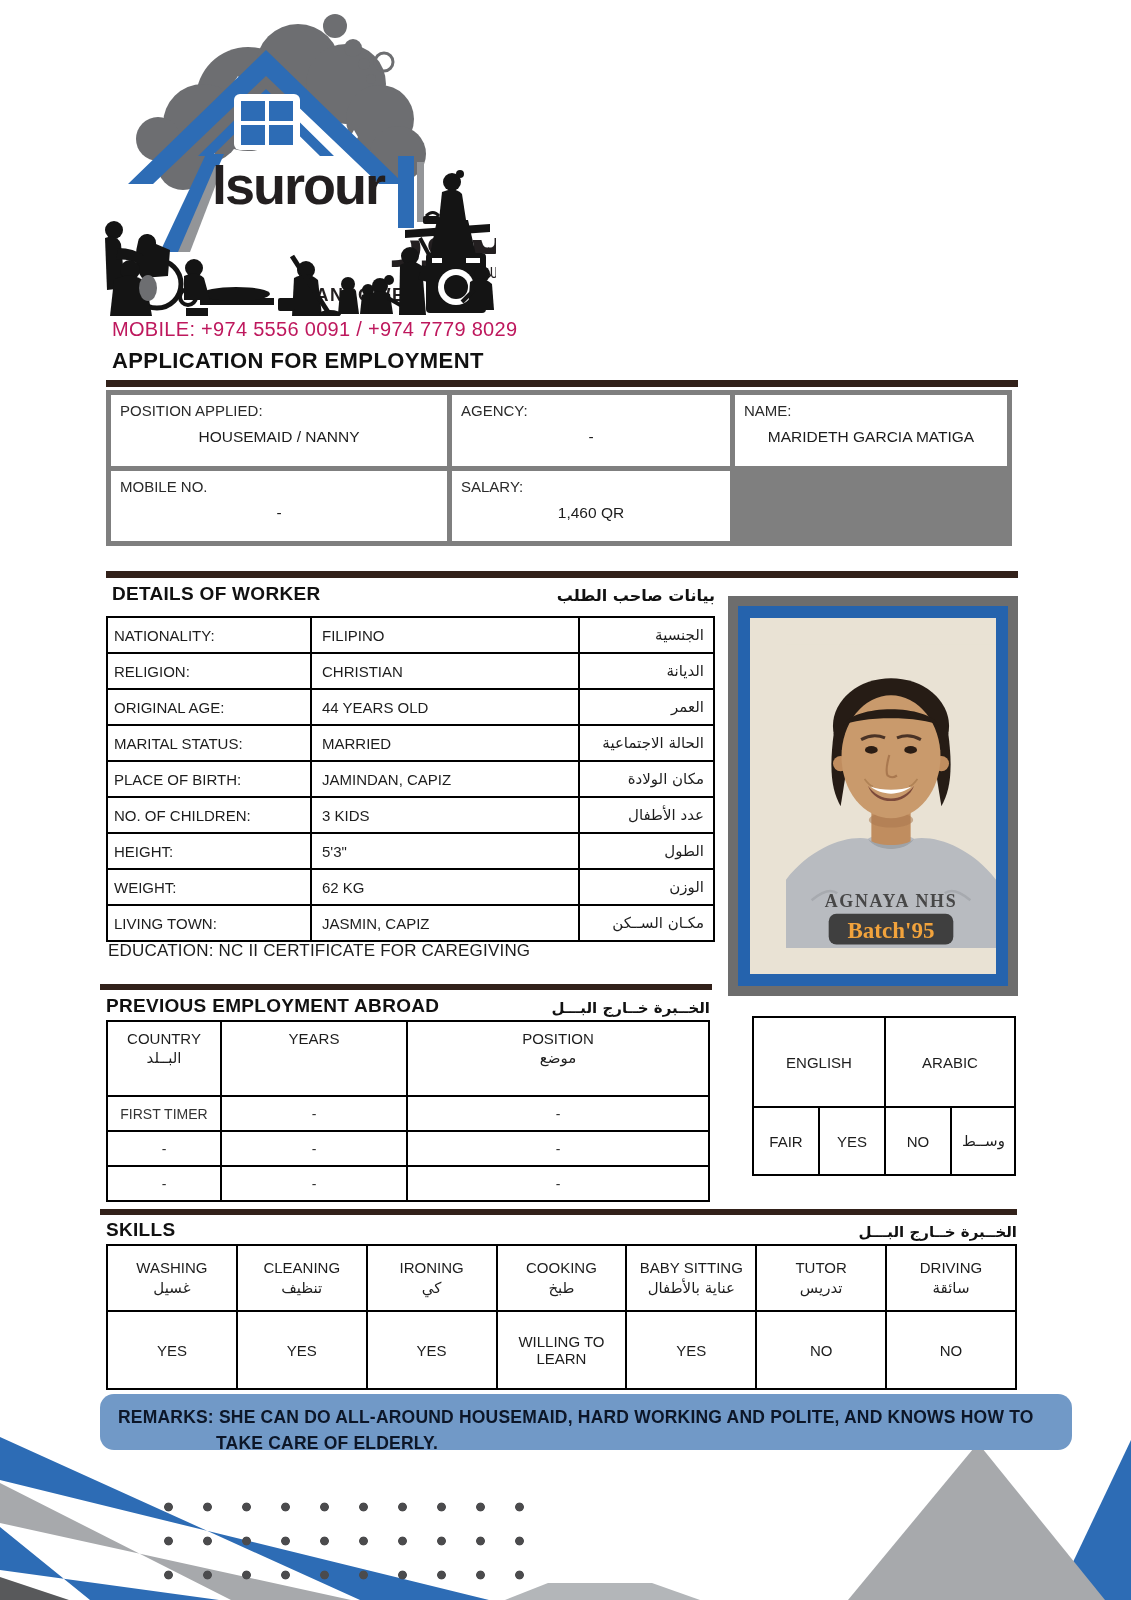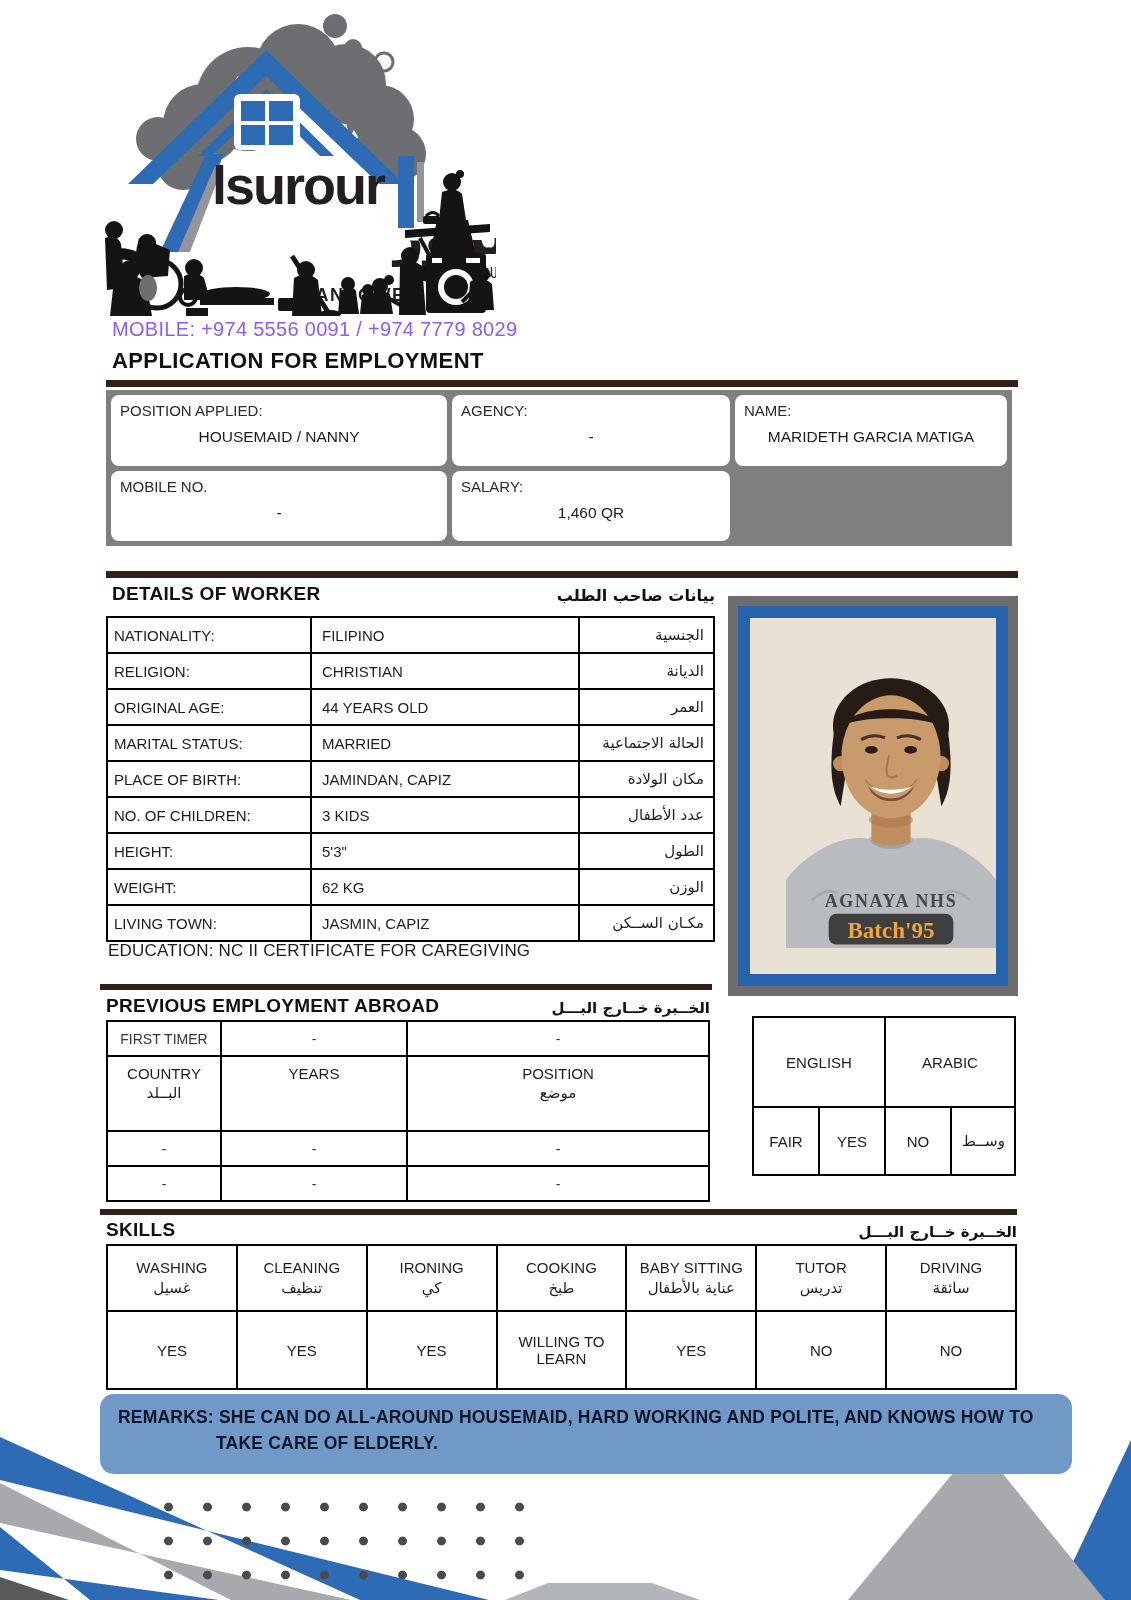--- a/index.html
+++ b/index.html
@@ -1,30 +1,30 @@
 <!DOCTYPE html>
 <html><head>
 <meta charset="utf-8">
 <style>
   html,body{margin:0;padding:0;background:#fff;}
   .page{position:relative;width:1131px;height:1600px;background:#ffffff;overflow:hidden;
         font-family:"Liberation Sans",sans-serif;color:#1c1c1c;margin:0 auto;}
   
   .bar{position:absolute;height:7px;background:#32211a;}
   
-  .mobile-line{position:absolute;left:112px;top:318px;font-size:20px;letter-spacing:.3px;color:#8b5cf6;}
+  .mobile-line{position:absolute;left:112px;top:318px;font-size:20px;letter-spacing:.3px;color:#be185d;}
   .main-title{position:absolute;left:112px;top:348px;font-size:22px;font-weight:bold;letter-spacing:.4px;color:#111;}
   .sec-head{position:absolute;display:flex;justify-content:space-between;align-items:flex-end;}
   .sec-head .en{font-size:19px;font-weight:bold;color:#111;letter-spacing:.3px;}
   .sec-head .ar{font-family:"DejaVu Sans",sans-serif;font-size:16px;font-weight:bold;color:#111;direction:rtl;}
   
   .app-table{position:absolute;left:106px;top:390px;width:906px;height:156px;background:#7f7f7f;
              display:grid;grid-template-columns:336px 278px 1fr;grid-template-rows:1fr 1fr;gap:5px;
              padding:5px;box-sizing:border-box;}
-  .app-cell{background:#fff;display:flex;flex-direction:column;border-radius:8px;}
+  .app-cell{background:#fff;display:flex;flex-direction:column;}
   .app-cell .lab{padding:7px 9px 0 9px;font-size:15px;color:#2a2a2a;}
   .app-cell .val{flex:1;display:flex;align-items:center;justify-content:center;font-size:15.5px;color:#1d1d1d;padding-bottom:10px;}
   
   table{border-collapse:collapse;table-layout:fixed;}
   td{border:2px solid #000;font-size:15px;color:#1d1d1d;overflow:hidden;}
   .details-table{position:absolute;left:106px;top:616px;width:609px;}
   .details-table td{height:32px;}
   .details-table .lab{padding-left:6px;border-radius:9px;}
   .details-table .val{padding-left:10px;}
   td.arc{font-family:"DejaVu Sans",sans-serif;direction:rtl;padding-right:9px;font-size:15px;}
@@ -40,21 +40,21 @@
   .lang-table td{text-align:center;}
   .lang-table .r1 td{height:86px;font-size:15px;}
   .lang-table .r2 td{height:64px;font-size:15px;}
   
   .skills-table{position:absolute;left:106px;top:1244px;width:911px;}
   .skills-table td{text-align:center;}
   .skills-table .hd{height:62px;font-size:15px;}
   .skills-table .hd .ar2{font-family:"DejaVu Sans",sans-serif;direction:rtl;font-size:15px;margin-top:3px;}
   .skills-table .vr td{height:76px;font-size:15px;padding:0 6px;}
   
-  .remarks{position:absolute;left:100px;top:1394px;width:972px;height:80px;background:#7199c7;
+  .remarks{position:absolute;left:100px;top:1394px;width:972px;height:56px;background:#7199c7;
            border-radius:14px;box-sizing:border-box;padding:10px 26px 0 18px;z-index:4;}
   .remarks p{margin:0;font-size:17.5px;font-weight:bold;color:#0c1628;line-height:1.5;
              padding-left:98px;text-indent:-98px;letter-spacing:.2px;}
   
   .photo-frame{position:absolute;left:728px;top:596px;width:290px;height:400px;box-sizing:border-box;
                border:10px solid #6d6d6d;background:#6d6d6d;z-index:2;}
   .photo-inner{width:100%;height:100%;box-sizing:border-box;border:12px solid #2563ad;background:#e9e2d4;padding-left:36px;}
   .photo-inner svg{display:block;width:100%;height:100%;}
   
   .dots{position:absolute;left:140px;top:1482px;width:396px;height:120px;z-index:1;
@@ -317,36 +317,36 @@
     <span class="ar" style="font-size:15px;">الخــبرة خــارج البـــل</span>
   </div>
   <table class="emp-table">
     <colgroup>
         <col style="width:114px">
         <col style="width:186px">
         <col>
       </colgroup>
     <tbody>
         <tr>
-      <td class="dr">FIRST TIMER</td>
-      <td class="dr">-</td>
-      <td class="dr">-</td>
-    </tr>
-    <tr>
       <td class="hd">
         <div>COUNTRY</div>
         <div class="ar2">البــلد</div>
       </td>
       <td class="hd">
         <div>YEARS</div>
       </td>
       <td class="hd">
         <div>POSITION</div>
         <div class="ar2">موضع</div>
       </td>
+    </tr>
+    <tr>
+      <td class="dr">FIRST TIMER</td>
+      <td class="dr">-</td>
+      <td class="dr">-</td>
     </tr>
     <tr>
       <td class="dr">-</td>
       <td class="dr">-</td>
       <td class="dr">-</td>
     </tr>
     <tr>
       <td class="dr">-</td>
       <td class="dr">-</td>
       <td class="dr">-</td>

